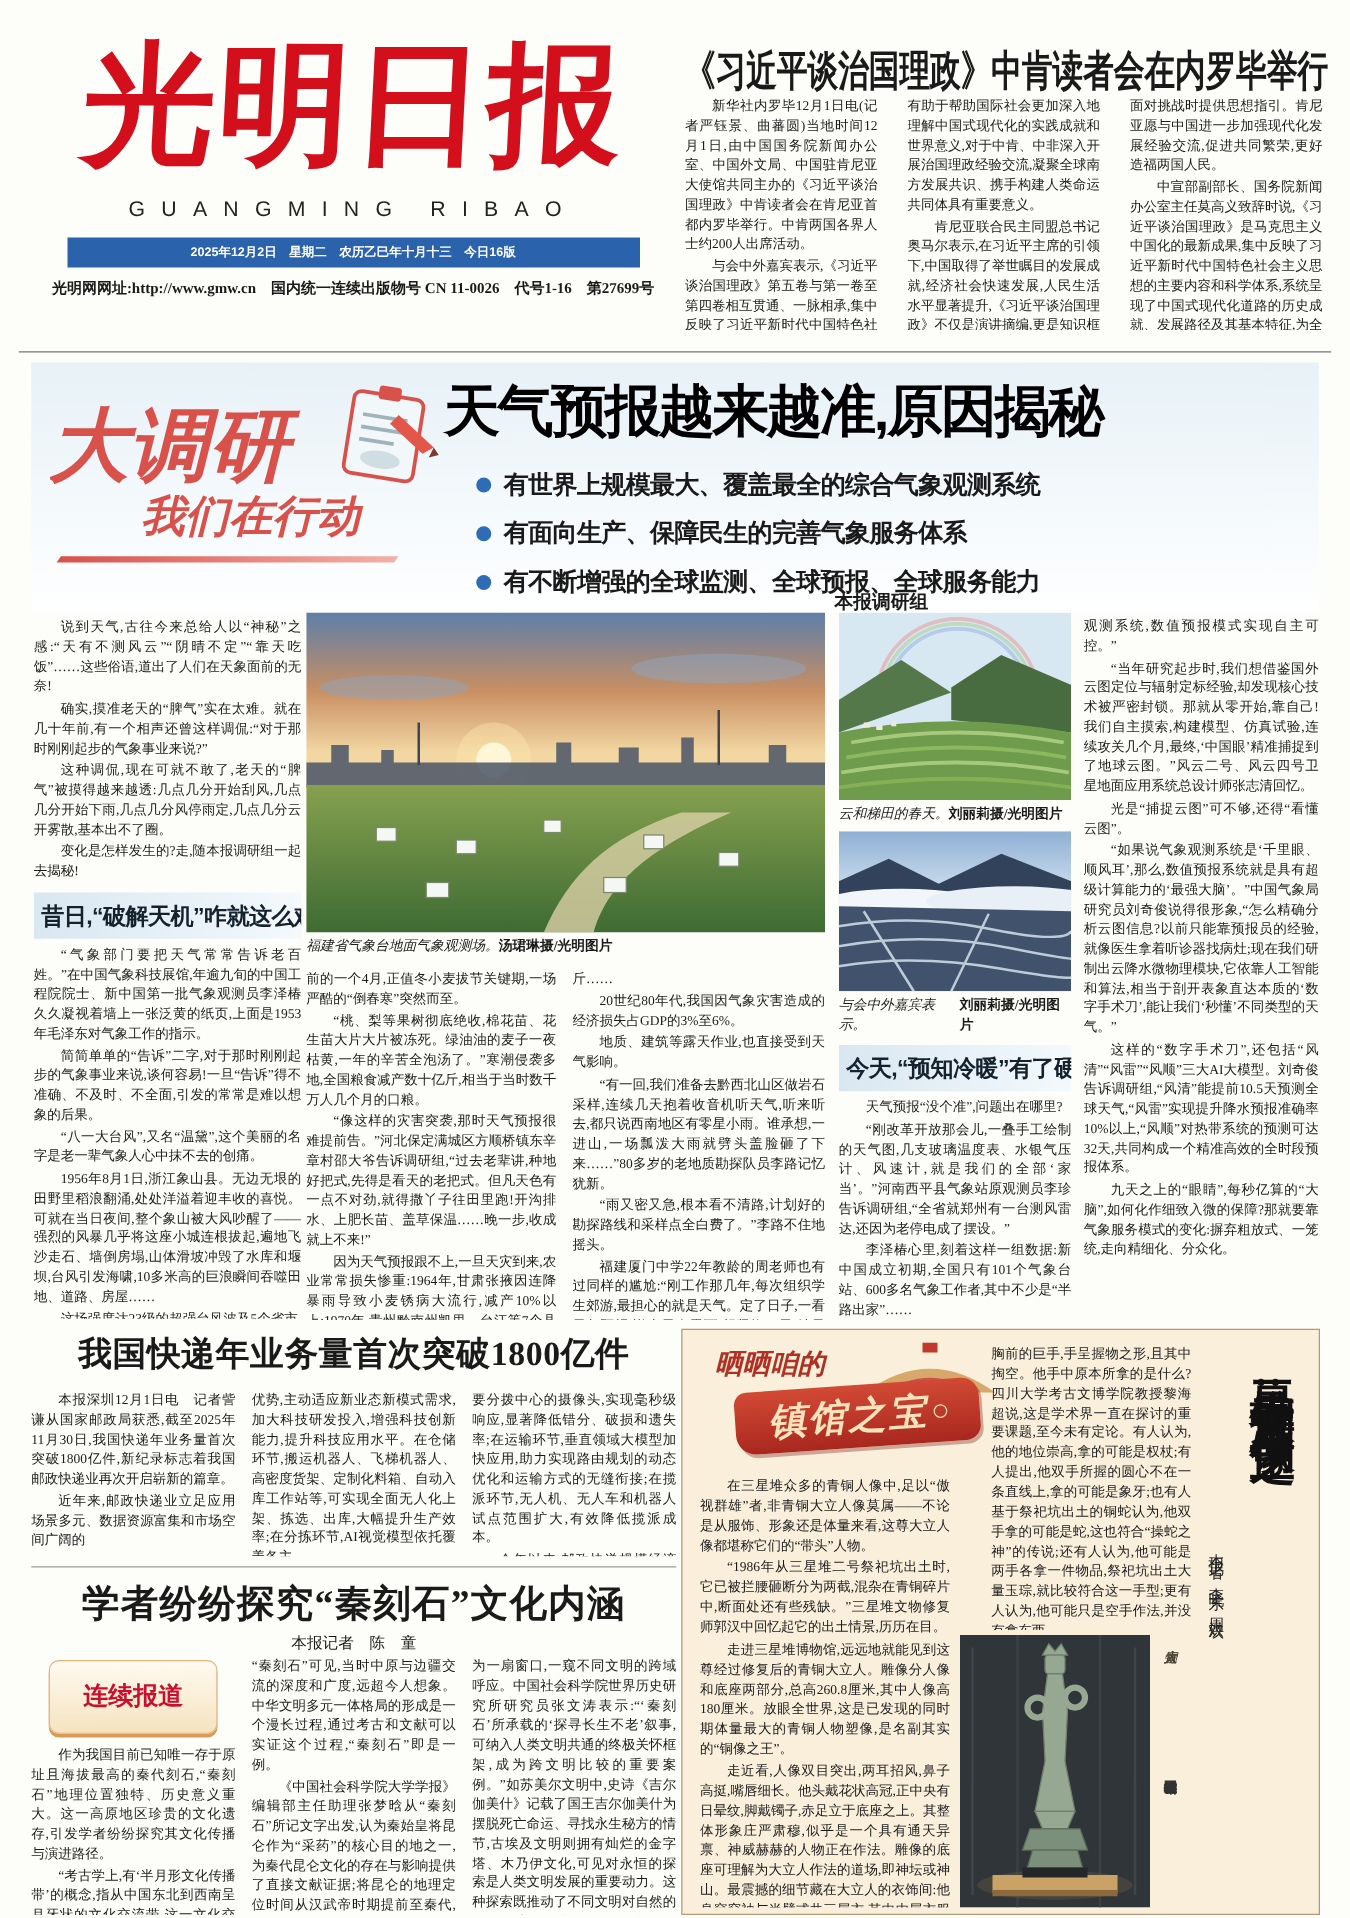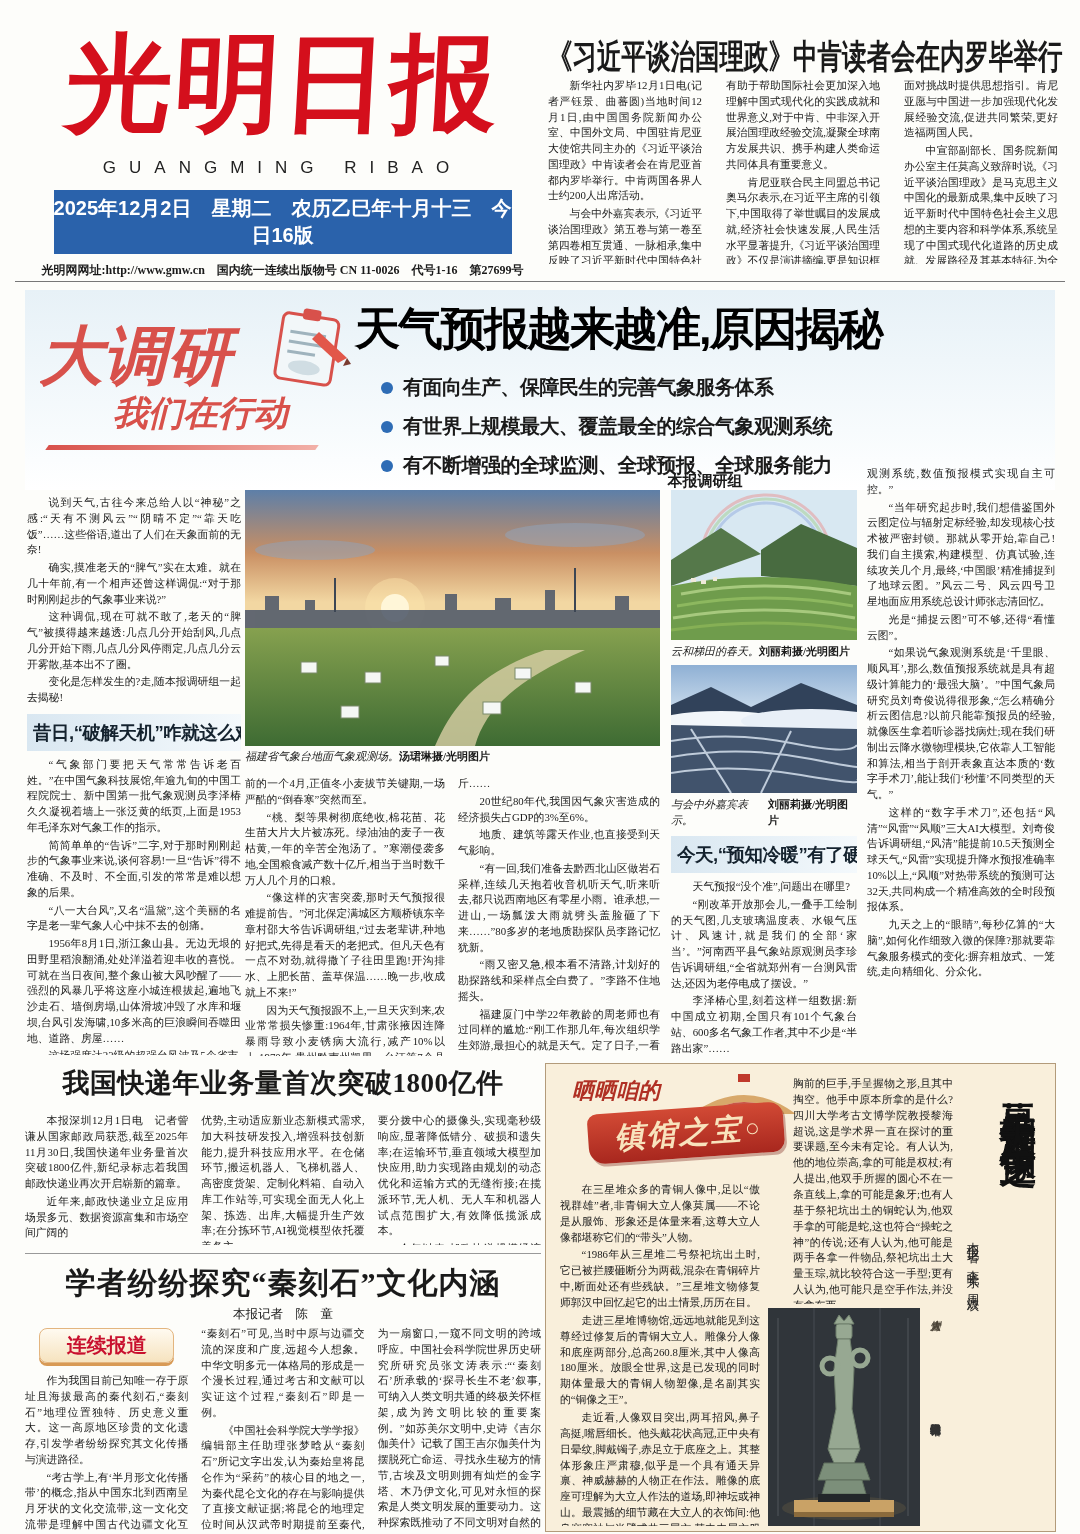--- a/index.html
+++ b/index.html
@@ -9,21 +9,21 @@
   .abs{position:absolute;}
   .para{margin:0 0 2px;text-indent:2em;text-align:justify;}
   .cont > div > .para:first-child, .cont > .para:first-child{text-indent:0;}
   
   #masthead{left:30px;top:14px;width:505px;}
   #brand{font-size:106px;line-height:1.3;font-weight:900;color:#d40f1c;text-align:center;
          font-family:"DejaVu Serif",serif;letter-spacing:2px;transform:skewX(-3deg);}
   #roman{margin-top:6px;text-align:center;letter-spacing:13px;font-size:17px;color:#222;
          font-family:"Liberation Sans",sans-serif;}
   #datebar{margin:12px auto 0;width:458px;background:#2a62ab;color:#fff;font-weight:700;
-           font-size:20px;padding:5px 0;text-align:center;font-family:"Liberation Sans",sans-serif;}
+           font-size:10px;padding:5px 0;text-align:center;font-family:"Liberation Sans",sans-serif;}
   #infoline{margin-top:8px;font-size:12px;font-weight:700;text-align:center;}
   #top-article{left:548px;top:34px;width:510px;}
   #top-headline{font-size:25px;font-weight:900;white-space:nowrap;letter-spacing:0;
                 font-family:"Liberation Sans",sans-serif;transform:scale(0.98,1.35);
                 transform-origin:top left;height:44px;}
   .cols{display:flex;gap:13px;}
   .cols>div{flex:1;overflow:hidden;}
   #top-cols{height:186px;font-size:11px;line-height:1.48;gap:24px;}
   #head-rule{left:15px;top:281px;width:1050px;height:1px;background:#777;}
   
@@ -42,39 +42,39 @@
   #bullets{left:356px;top:84px;width:664px;font-family:"Liberation Sans",sans-serif;}
   .bullet{display:flex;align-items:center;margin-bottom:12px;}
   .dot{width:12px;height:12px;border-radius:50%;background:#2e6cb5;margin-right:10px;flex:none;}
   .btext{font-size:20px;font-weight:700;letter-spacing:-0.5px;}
   #feat-byline{left:330px;top:182px;width:700px;text-align:center;font-size:15px;font-weight:700;}
   .ncol{font-size:10.8px;line-height:1.46;overflow:hidden;}
   #fcol1{left:2px;top:205px;width:214px;height:560px;}
   #fcol2{left:220px;top:486px;width:200px;height:280px;}
   #fcol3{left:433px;top:486px;width:202px;height:280px;}
   #fcol4{left:646px;top:200px;width:186px;height:566px;}
-  #fcol5{left:842px;top:176px;width:188px;height:574px;}
+  #fcol5{left:842px;top:204px;width:188px;height:574px;}
   .subhead{font-size:18.5px;font-weight:900;margin:8px 0 6px;padding:5px 6px;color:#14222e;
            background:linear-gradient(90deg,#d9e7f1,#f4f9fc);font-family:"Liberation Sans",sans-serif;
            letter-spacing:-0.5px;white-space:nowrap;}
   .capline{display:flex;justify-content:flex-start;font-size:11px;margin:3px 0 6px;}
   .capline .cap{font-style:italic;}
   .capline .credit{font-weight:700;}
   #photo1wrap{left:220px;top:200px;width:415px;}
   
   #bottom-left{left:25px;top:1063px;width:516px;height:469px;}
   #exp-headline{position:absolute;left:0;top:2px;width:516px;text-align:center;font-size:27px;
                 font-weight:900;letter-spacing:0.5px;}
   #exp-cols{position:absolute;left:0;top:50px;width:516px;height:132px;font-size:10.5px;line-height:1.45;}
   #bl-rule{position:absolute;left:0;top:190px;width:516px;height:1px;background:#999;}
   #qin-headline{position:absolute;left:0;top:200px;width:516px;text-align:center;font-size:30px;
                 font-weight:900;letter-spacing:1px;}
   #qin-byline{position:absolute;left:0;top:243px;width:516px;text-align:center;font-size:12.5px;}
   #qin-cols{position:absolute;left:0;top:263px;width:516px;height:206px;font-size:10.5px;line-height:1.44;}
-  .badge-lianxu{margin:2px 14px 10px;padding:2px 0;text-align:center;font-size:20px;font-weight:900;
+  .badge-lianxu{margin:2px 14px 10px;padding:14px 0;text-align:center;font-size:20px;font-weight:900;
                 color:#c8102e;background:linear-gradient(#fffaf0,#f6e3bf);border:1px solid #e3b57f;
                 border-radius:8px;box-shadow:0 3px 0 #d89a55;font-family:"Liberation Sans",sans-serif;}
   
   #sxd-box{left:545px;top:1063px;width:511px;height:469px;border:1px solid #b39b7a;
            background:#f9efdb;overflow:hidden;}
   #sxd-badge{left:20px;top:10px;width:238px;height:104px;}
   #sxd-badge-roof{position:absolute;right:0;top:0;}
   #sxd-badge-l1{position:absolute;left:6px;top:2px;font-size:22px;font-weight:900;color:#b03024;
                 font-style:italic;}
   #sxd-ribbon{position:absolute;left:22px;top:34px;width:196px;height:50px;
@@ -139,25 +139,25 @@
           <ellipse cx="46" cy="64" rx="16" ry="7" fill="#b9ccd4" opacity="0.6"></ellipse>
         </g>
         <polygon points="58,28 86,54 77,59 51,35" fill="#e2574a"></polygon>
         <polygon points="86,54 90,60 82,62" fill="#7a3b30"></polygon>
       </svg>
     </div>
     <div class="abs" id="feat-headline" data-name="feature-headline">天气预报越来越准,原因揭秘</div>
     <div class="abs" id="bullets" data-name="feature-bullets">
       <div class="bullet" data-name="bullet-item">
         <span class="dot" data-name="bullet-dot-icon"></span>
-        <span class="btext" data-name="bullet-text">有面向生产、保障民生的完善气象服务体系</span>
+        <span class="btext" data-name="bullet-text">有世界上规模最大、覆盖最全的综合气象观测系统</span>
       </div>
       <div class="bullet" data-name="bullet-item">
         <span class="dot" data-name="bullet-dot-icon"></span>
-        <span class="btext" data-name="bullet-text">有世界上规模最大、覆盖最全的综合气象观测系统</span>
+        <span class="btext" data-name="bullet-text">有面向生产、保障民生的完善气象服务体系</span>
       </div>
       <div class="bullet" data-name="bullet-item">
         <span class="dot" data-name="bullet-dot-icon"></span>
         <span class="btext" data-name="bullet-text">有不断增强的全球监测、全球预报、全球服务能力</span>
       </div>
     </div>
     <div class="abs" id="feat-byline" data-name="feature-byline">本报调研组</div>
   </div>
 
   <div class="abs ncol" id="fcol1" data-name="feature-col1">

